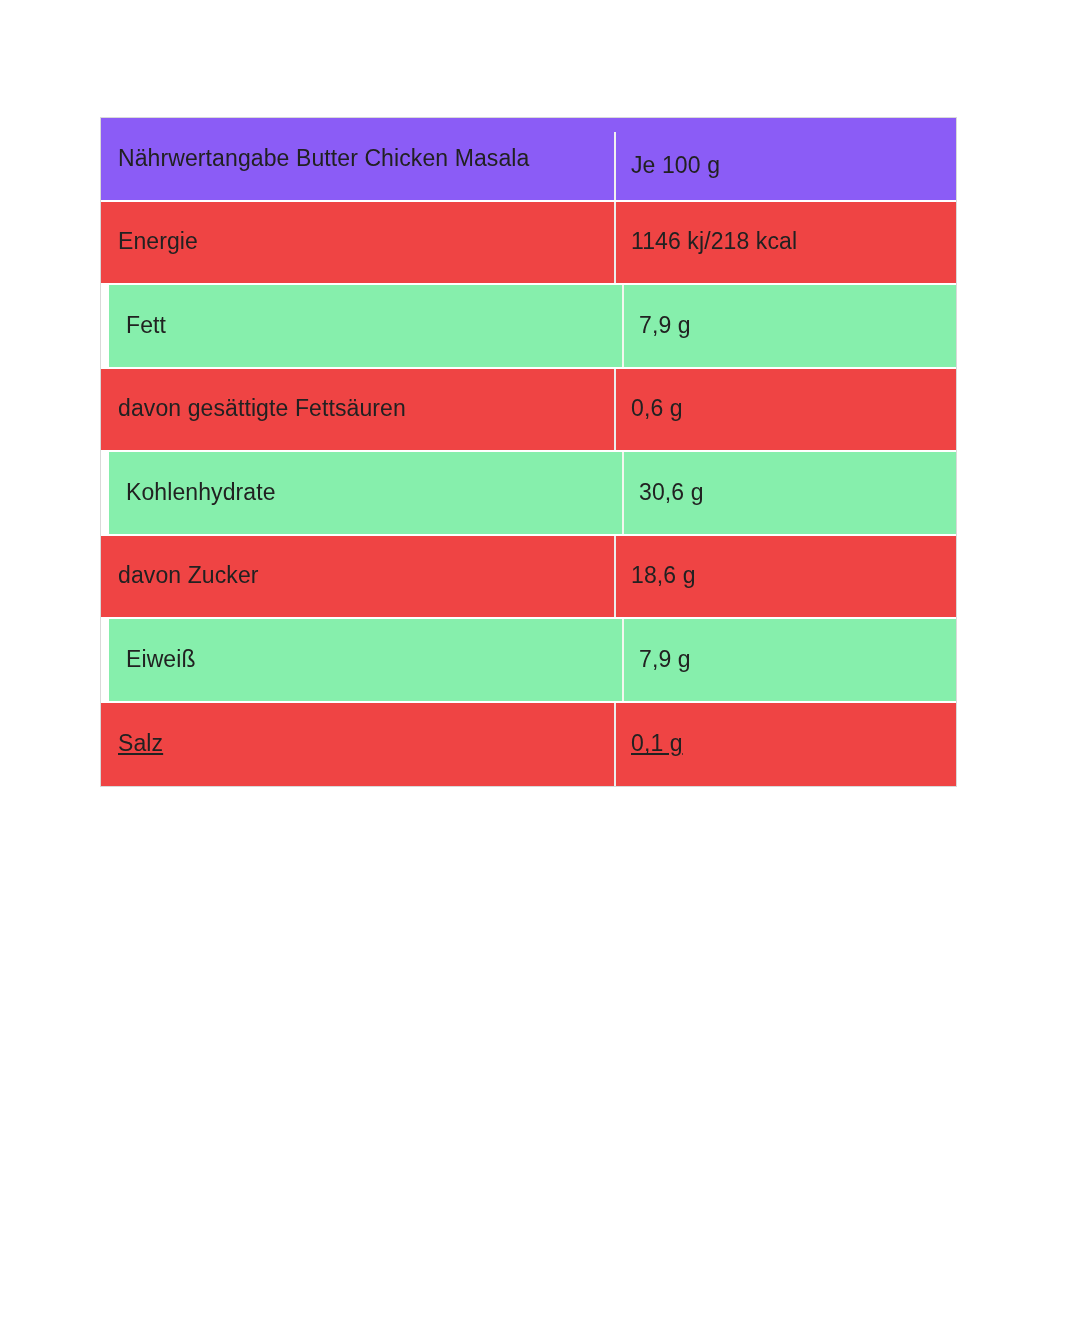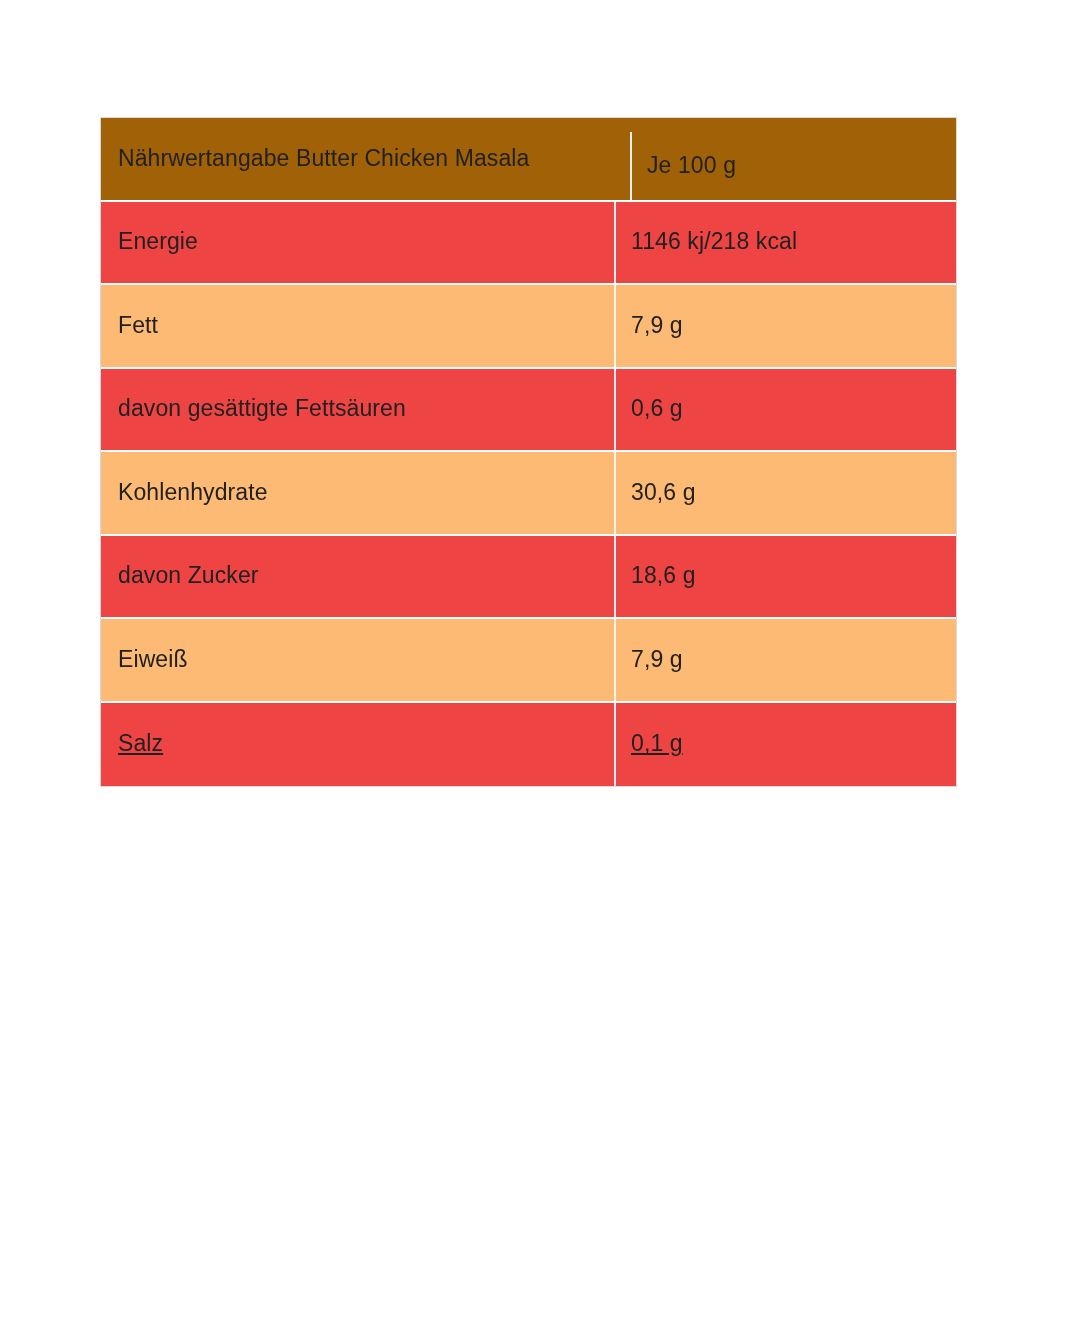--- a/index.html
+++ b/index.html
@@ -29,25 +29,25 @@
     height: 83.5px;
     box-sizing: border-box;
     border-bottom: 2px solid #ffffff;
     background: #ef4444;
   }
   .nt-row:last-child {
     border-bottom: none;
     text-decoration: underline;
   }
   .nt-row.header {
-    background: #a16207;
-    gap: 16px;
+    background: #8b5cf6;
   }
   .nt-row.highlight {
-    background: #fdba74;
+    background: #86efac;
+    margin-left: 8px;
   }
   .nt-cell {
     display: flex;
     align-items: center;
     box-sizing: border-box;
     padding-left: 17px;
     padding-right: 8px;
     font-size: 23px;
     line-height: 1.2;
     letter-spacing: 0.1px;

